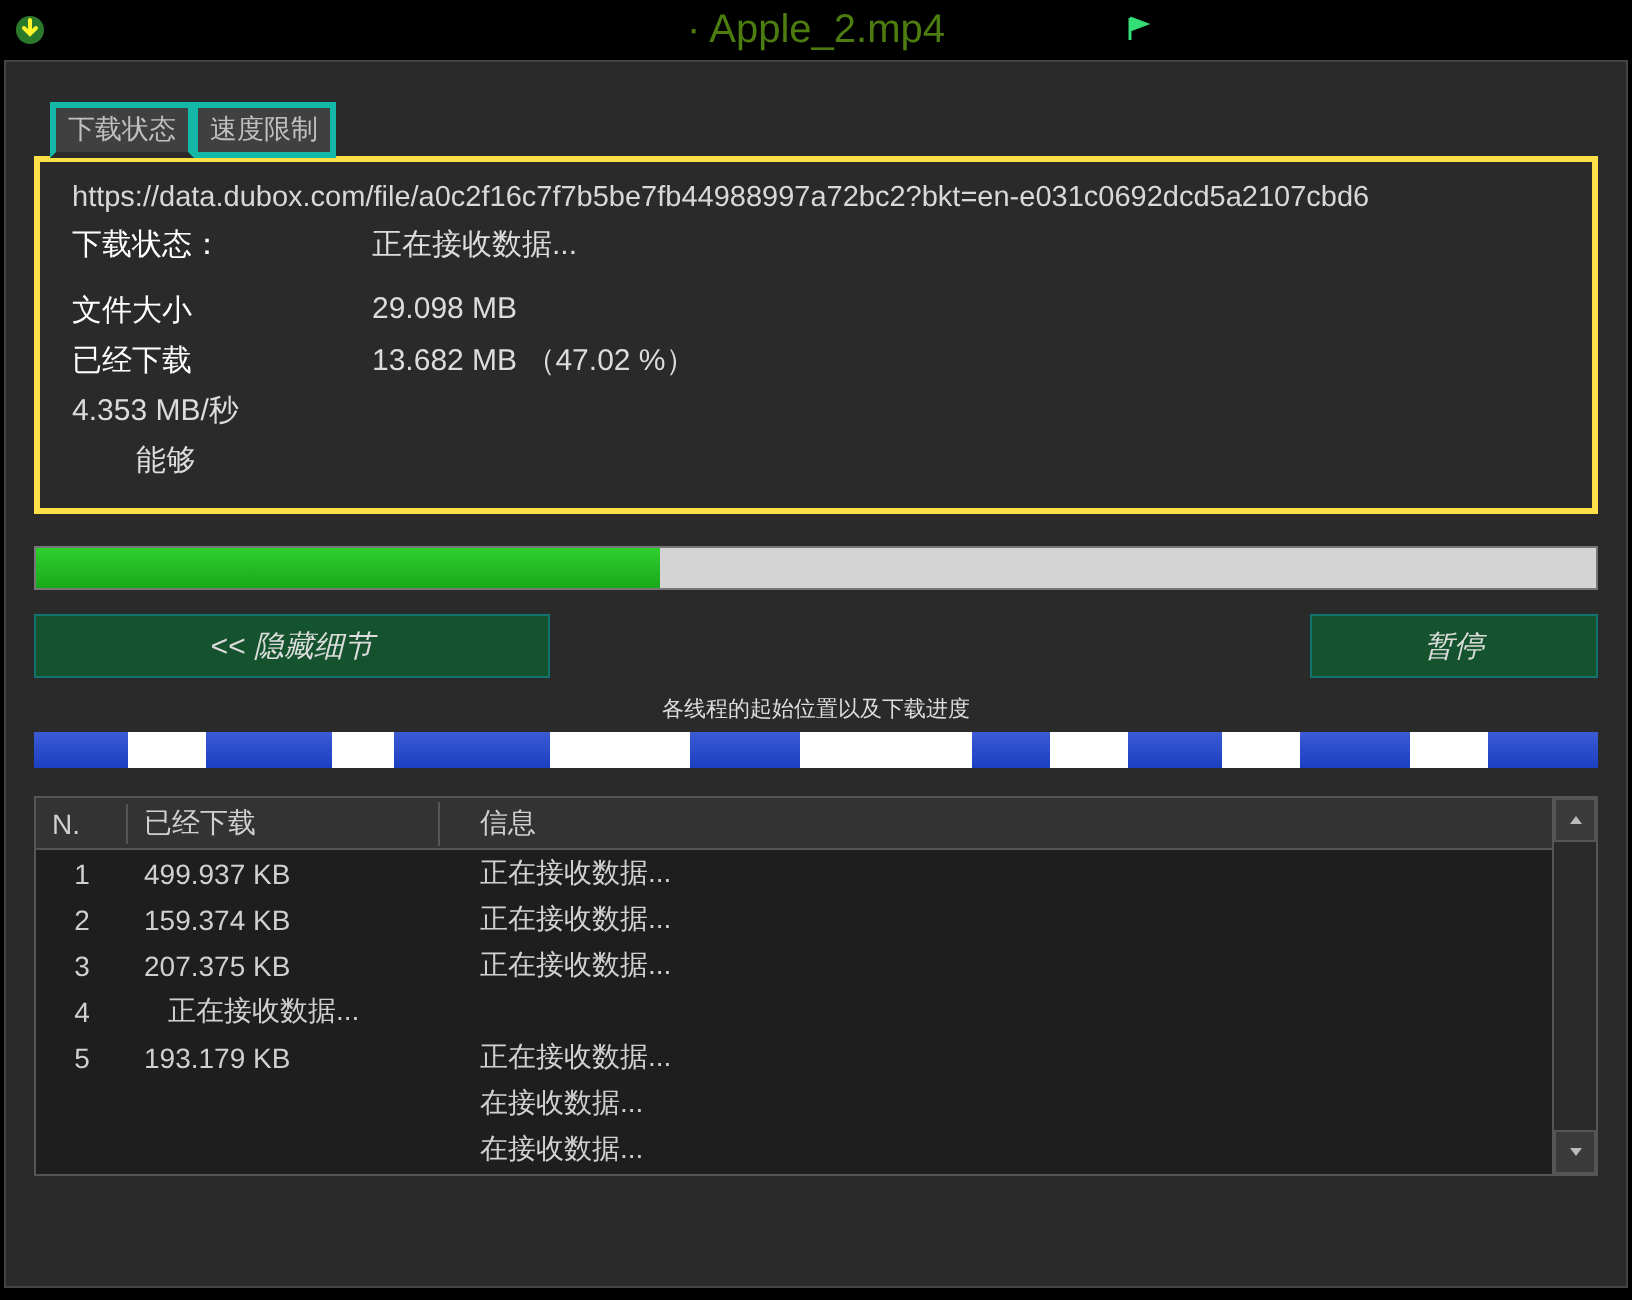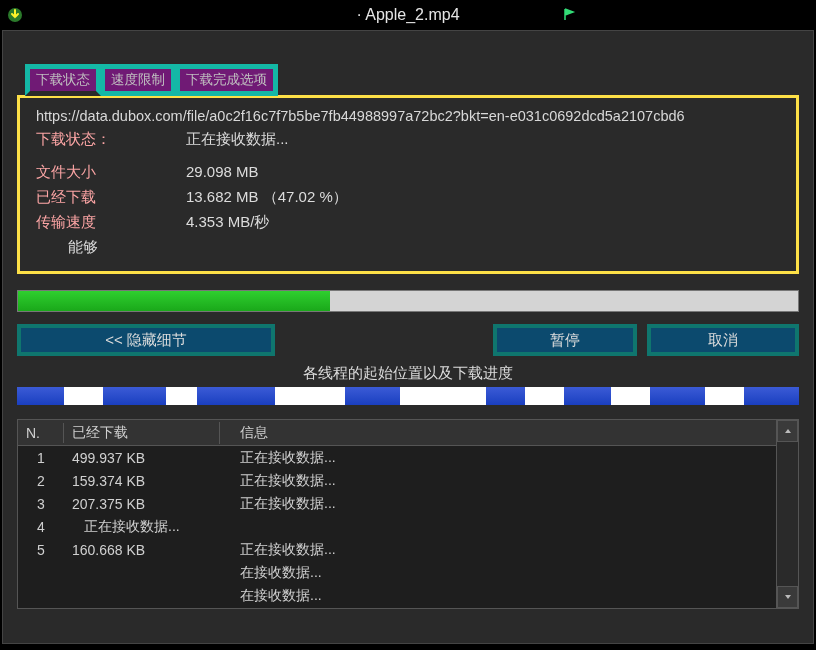--- a/index.html
+++ b/index.html
@@ -14,22 +14,22 @@
   }
   .titlebar {
     height: 30px;
     background: #000;
     display: flex;
     align-items: center;
     padding: 0 6px;
     position: relative;
   }
   .titlebar .title {
-    color: #e5e5e5;
-    font-size: 16px;
+    color: #4d7c0f;
+    font-size: 20px;
     position: absolute;
     left: 50%;
     transform: translateX(-50%);
   }
   .outer-frame {
     border: 1px solid #444;
     margin: 0 2px;
     height: 614px;
     background: #2a2a2a;
     padding: 20px 14px 12px 14px;
@@ -39,25 +39,24 @@
     display: flex;
     gap: 0;
     margin-left: 8px;
     position: relative;
     z-index: 2;
   }
   .tab {
     padding: 2px 6px;
     font-size: 13.5px;
     color: #c0c0c0;
-    border: 5px solid #14b8a6;
-    background: #701a75;
+    border: 3px solid #14b8a6;
+    background: #404040;
     margin-right: -1px;
     position: relative;
-    margin-top: 13px;
   }
   .tab.active {
     border-bottom-color: #2a2a2a;
     z-index: 3;
   }
   .status-panel {
     border: 3px solid #fde047;
     margin-top: -1px;
     padding: 10px 16px 14px 16px;
     position: relative;
@@ -70,21 +69,21 @@
     overflow: hidden;
     margin-bottom: 6px;
   }
   .info-row {
     display: flex;
     margin-top: 6px;
     font-size: 15px;
   }
   .info-label {
     width: 150px;
-    color: #fca5a5;
+    color: #ffffff;
   }
   .info-value {
     color: #dcdcdc;
   }
   .progress-bar {
     margin-top: 16px;
     height: 22px;
     background: #d4d4d4;
     border: 1px solid #777;
     position: relative;
@@ -94,37 +93,38 @@
     background: linear-gradient(to bottom, #2fcf2f 0%, #1aa81a 100%);
   }
   .buttons-row {
     display: flex;
     margin-top: 12px;
     gap: 10px;
     align-items: center;
   }
   .btn {
     height: 32px;
-    border: 4px solid #0f766e;
-    background: #0c4a6e;
+    border: 1px solid #0f766e;
+    background: #14532d;
     color: #dcdcdc;
     font-size: 15px;
     display: flex;
     align-items: center;
     justify-content: center;
     cursor: pointer;
+    font-style: italic;
   }
   .btn-hide { width: 258px; }
   .btn-spacer { flex: 1; }
   .btn-pause { width: 144px; }
   .btn-cancel { width: 152px; }
   .threads-title {
     text-align: center;
     color: #dcdcdc;
-    font-size: 15px;
+    font-size: 11px;
     margin-top: 8px;
   }
   .segment-bar {
     height: 18px;
     margin-top: 4px;
     background: #fff;
     display: flex;
     position: relative;
     overflow: hidden;
   }
@@ -206,56 +206,53 @@
         <path d="M3 2 L3 13 M3 2 L11 5 L3 8" stroke="#3d7" stroke-width="1.5" fill="#3d7"></path>
       </svg>
   </span>
 </div>
 
 <div class="outer-frame">
 
   <div class="tabs">
     <div class="tab active">下载状态</div>
     <div class="tab">速度限制</div>
-    <div class="tab">下载完成选项</div>
   </div>
 
   <div class="status-panel">
     <div class="url-line">https://data.dubox.com/file/a0c2f16c7f7b5be7fb44988997a72bc2?bkt=en-e031c0692dcd5a2107cbd6</div>
     <div class="info-row">
       <div class="info-label">下载状态：</div>
       <div class="info-value">正在接收数据...</div>
     </div>
     <div style="height:8px"></div>
     <div class="info-row">
       <div class="info-label">文件大小</div>
       <div class="info-value">29.098  MB</div>
     </div>
     <div class="info-row">
       <div class="info-label">已经下载</div>
       <div class="info-value">13.682  MB （47.02 %）</div>
     </div>
     <div class="info-row">
-      <div class="info-label">传输速度</div>
       <div class="info-value">4.353  MB/秒</div>
     </div>
     <div class="info-row">
       <div class="info-value" style="padding-left:32px">能够</div>
     </div>
   </div>
 
   <div class="progress-bar">
     <div class="progress-fill" style="width:40%"></div>
   </div>
 
   <div class="buttons-row">
     <div class="btn btn-hide">&lt;&lt;  隐藏细节</div>
     <div class="btn-spacer"></div>
     <div class="btn btn-pause">暂停</div>
-    <div class="btn btn-cancel">取消</div>
   </div>
 
   <div class="threads-title">各线程的起始位置以及下载进度</div>
 
   <div class="segment-bar">
     <div class="seg seg-blue" style="width:6%"></div>
     <div class="seg seg-white" style="width:5%"></div>
     <div class="seg seg-blue" style="width:8%"></div>
     <div class="seg seg-white" style="width:4%"></div>
     <div class="seg seg-blue" style="width:10%"></div>
@@ -293,21 +290,21 @@
             <div class="td col-n">3</div>
             <div class="td col-dl">207.375  KB</div>
             <div class="td col-info">正在接收数据...</div>
           </div>
           <div class="row">
             <div class="td col-n">4</div>
             <div class="td col-info">正在接收数据...</div>
           </div>
           <div class="row">
             <div class="td col-n">5</div>
-            <div class="td col-dl">160.668  KB</div>
+            <div class="td col-dl">193.179  KB</div>
             <div class="td col-info">正在接收数据...</div>
           </div>
           <div class="row">
             <div class="td col-n"></div>
             <div class="td col-dl"></div>
             <div class="td col-info">在接收数据...</div>
           </div>
           <div class="row">
             <div class="td col-n"></div>
             <div class="td col-dl"></div>

